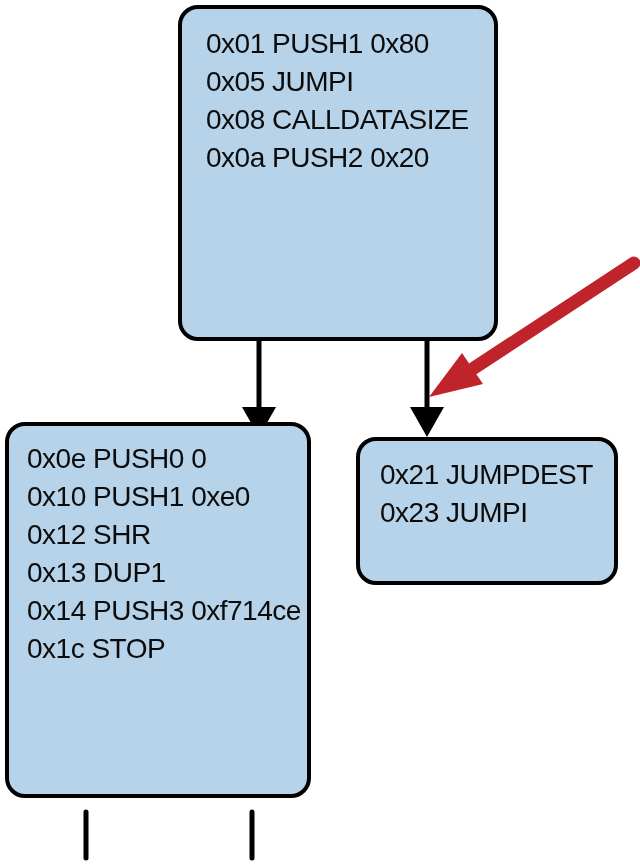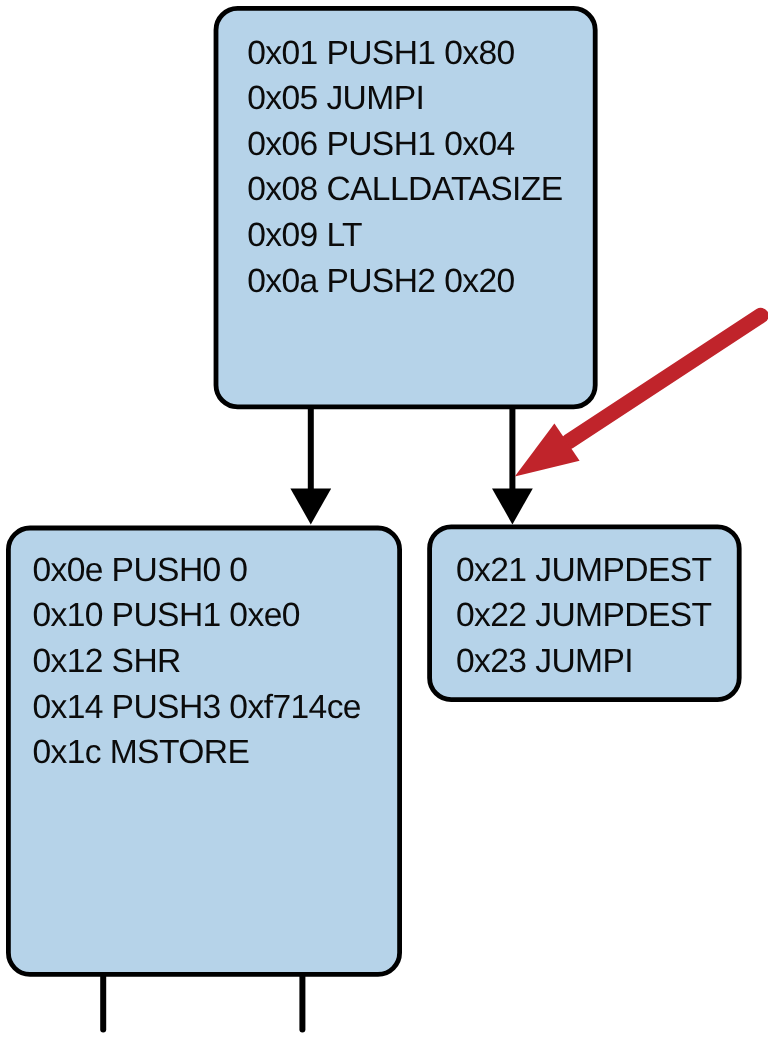--- a/index.html
+++ b/index.html
@@ -37,22 +37,22 @@
     font-size: 28px;
     letter-spacing: -0.5px;
     white-space: nowrap;
   }
   .block1 {
     left: 178px; top: 5px;
     width: 320px; height: 336px;
     padding: 16px 4px 0 24px;
   }
   .block2 {
-    left: 5px; top: 438px;
-    width: 330px; height: 376px;
+    left: 5px; top: 422px;
+    width: 306px; height: 376px;
     padding: 14px 4px 16px 18px;
   }
   .block3 {
     left: 356px; top: 437px;
     width: 262px; height: 148px;
     padding: 15px 4px 0 20px;
   }
   .edge-line {
     stroke: var(--edge-color, #000000);
     stroke-width: 5;
@@ -105,33 +105,31 @@
 
     <g>
       <line class="red-shaft" x1="634" y1="263" x2="474" y2="368"></line>
       <polygon class="red-head" points="429,397 462,353 483,384"></polygon>
     </g>
   </svg>
 
   <div class="block block1">
     <div class="line">0x01 PUSH1 0x80</div>
     <div class="line">0x05 JUMPI</div>
-    <div class="line">0x06 PUSH1 0x04</div>
     <div class="line">0x08 CALLDATASIZE</div>
-    <div class="line">0x09 LT</div>
     <div class="line">0x0a PUSH2 0x20</div>
   </div>
 
   <div class="block block2">
     <div class="line">0x0e PUSH0 0</div>
     <div class="line">0x10 PUSH1 0xe0</div>
     <div class="line">0x12 SHR</div>
+    <div class="line">0x13 DUP1</div>
     <div class="line">0x14 PUSH3 0xf714ce</div>
-    <div class="line">0x1c MSTORE</div>
+    <div class="line">0x1c STOP</div>
   </div>
 
   <div class="block block3">
     <div class="line">0x21 JUMPDEST</div>
-    <div class="line">0x22 JUMPDEST</div>
     <div class="line">0x23 JUMPI</div>
   </div>
 
 </div>
 
 </body></html>

